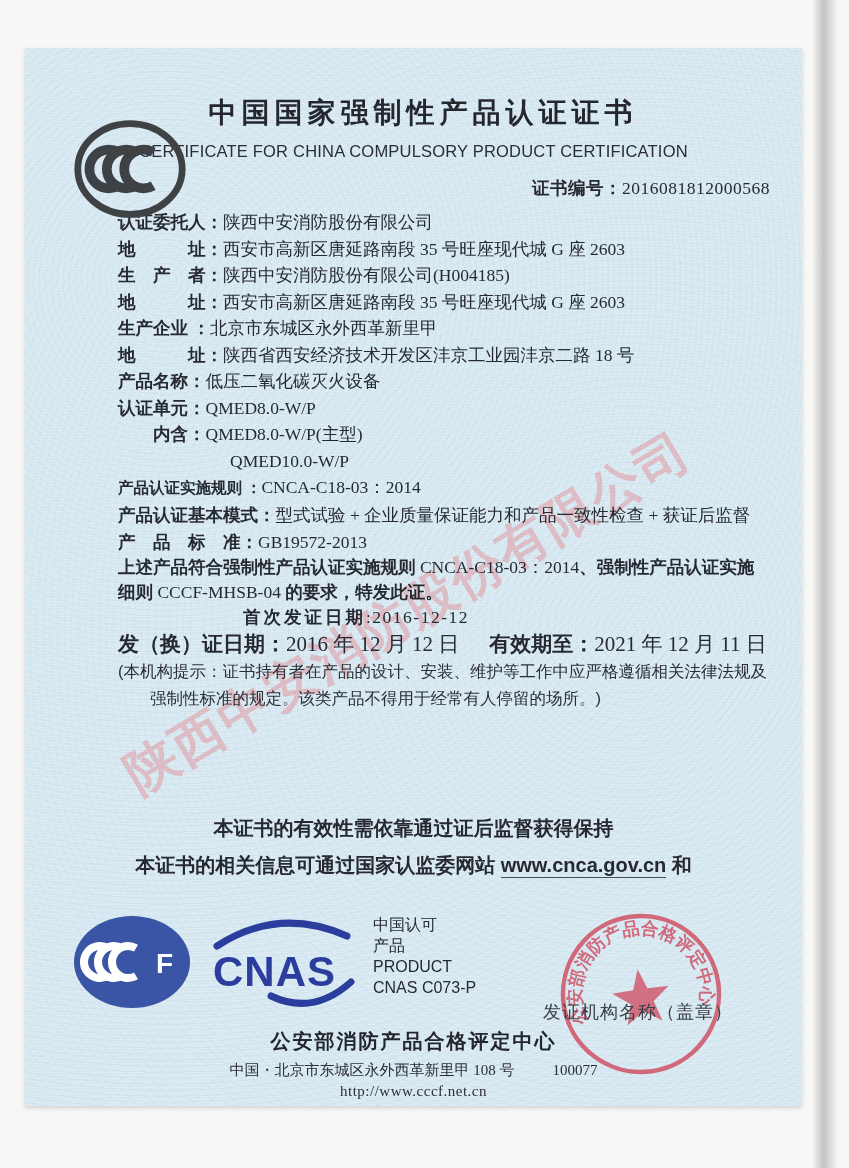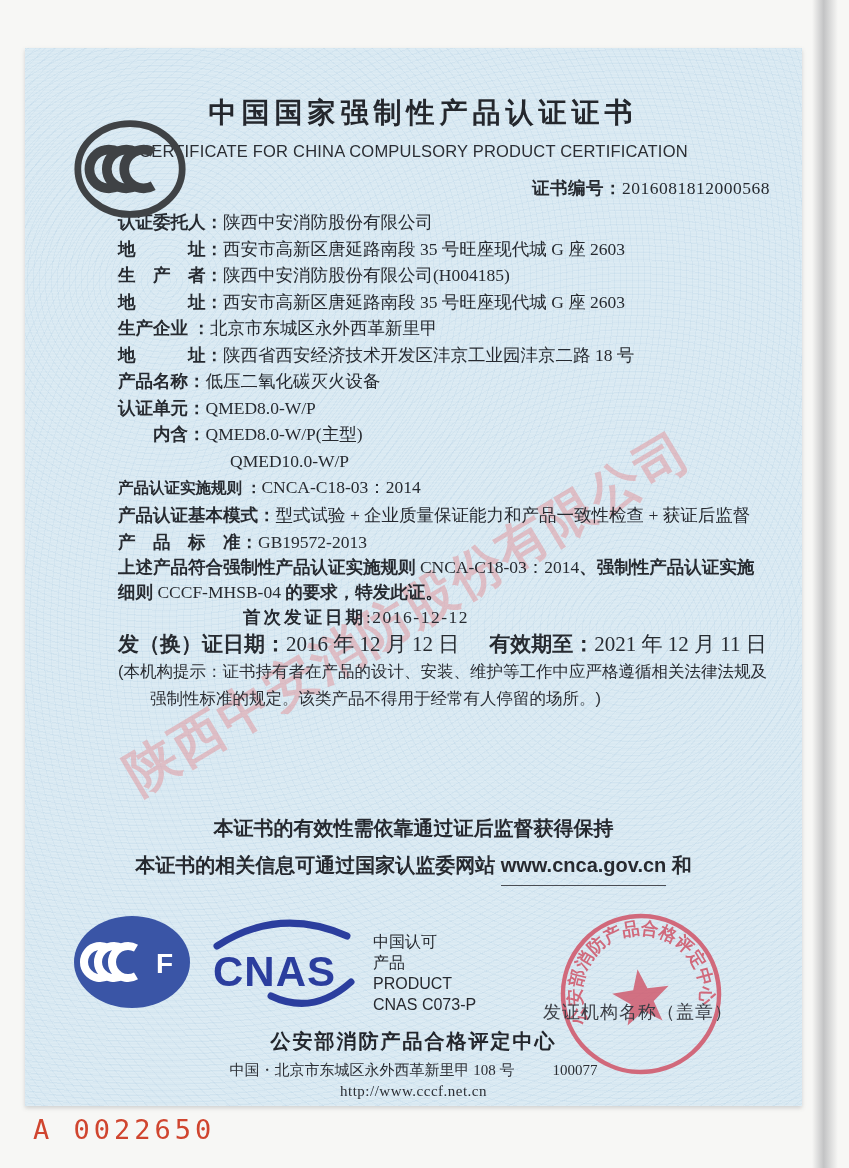--- a/index.html
+++ b/index.html
@@ -60,27 +60,27 @@
   .issue-row .gap { display:inline-block; width:30px; }
   .note { font-size:16.5px; line-height:26.5px; padding-left:32px; text-indent:-32px;
           font-family:"Liberation Sans","DejaVu Sans",sans-serif; color:#2b2e34; }
 
   
   .supervision {
     position:absolute; left:0; right:0; top:762px; text-align:center; z-index:1;
     font-family:"Liberation Sans","DejaVu Sans",sans-serif;
     font-size:20px; font-weight:600; line-height:37px; color:#26292f;
   }
-  .supervision .url { font-weight:600; border-bottom:1.5px solid #4a4d53; padding-bottom:9px; }
+  .supervision .url { font-weight:600; border-bottom:1.5px solid #4a4d53; padding-bottom:1px; }
 
   
   .cccf-logo { position:absolute; left:45px; top:864px; width:124px; height:100px; z-index:1; }
   .cnas-logo { position:absolute; left:182px; top:868px; width:150px; height:92px; z-index:1; }
   .accreditation { position:absolute; left:348px; top:866px; z-index:1;
-    font-size:16px; line-height:21px; color:#26292f;margin-top:17px; }
+    font-size:16px; line-height:21px; color:#26292f; }
   .accreditation .en { font-family:"Liberation Sans","DejaVu Sans",sans-serif; font-size:16px; }
 
   
   .issuer-label { position:absolute; left:518px; top:912px; z-index:3;
     font-size:18px; letter-spacing:1px; color:#3a3d44;margin-top:40px; }
   .seal { position:absolute; left:518px; top:843px; width:196px; height:206px; z-index:2;
     transform:rotate(-8deg); opacity:.92; }
 
   
   .footer { position:absolute; left:0; right:0; top:980px; text-align:center; z-index:1; }
@@ -185,14 +185,13 @@
 
     <div class="issuer-label">发证机构名称（盖章）</div>
 
     <div class="footer">
       <div class="org">公安部消防产品合格评定中心</div>
       <div class="addr"><span>中国・北京市东城区永外西革新里甲 108 号</span><span class="post">100077</span></div>
       <div class="url">http://www.cccf.net.cn</div>
     </div>
   </div>
 
-  <div class="serial">A 0022650</div>
 </div>
 
 </body></html>

